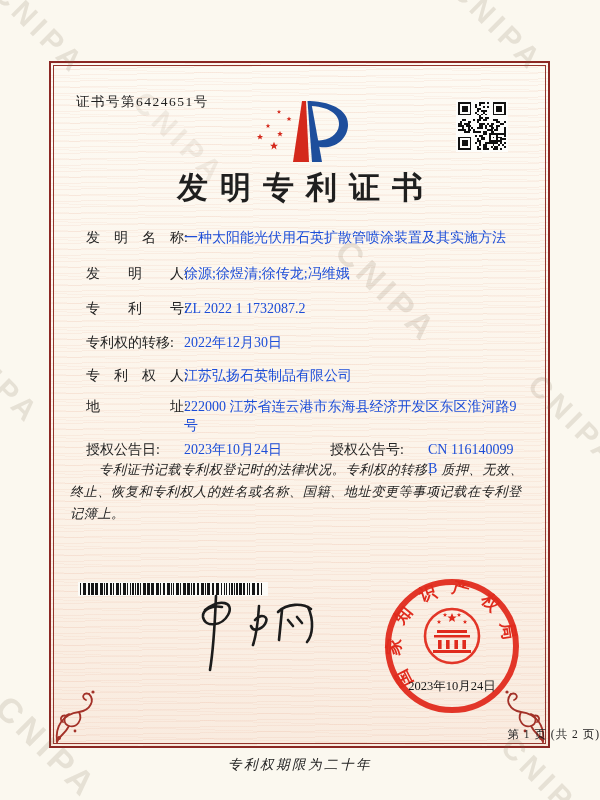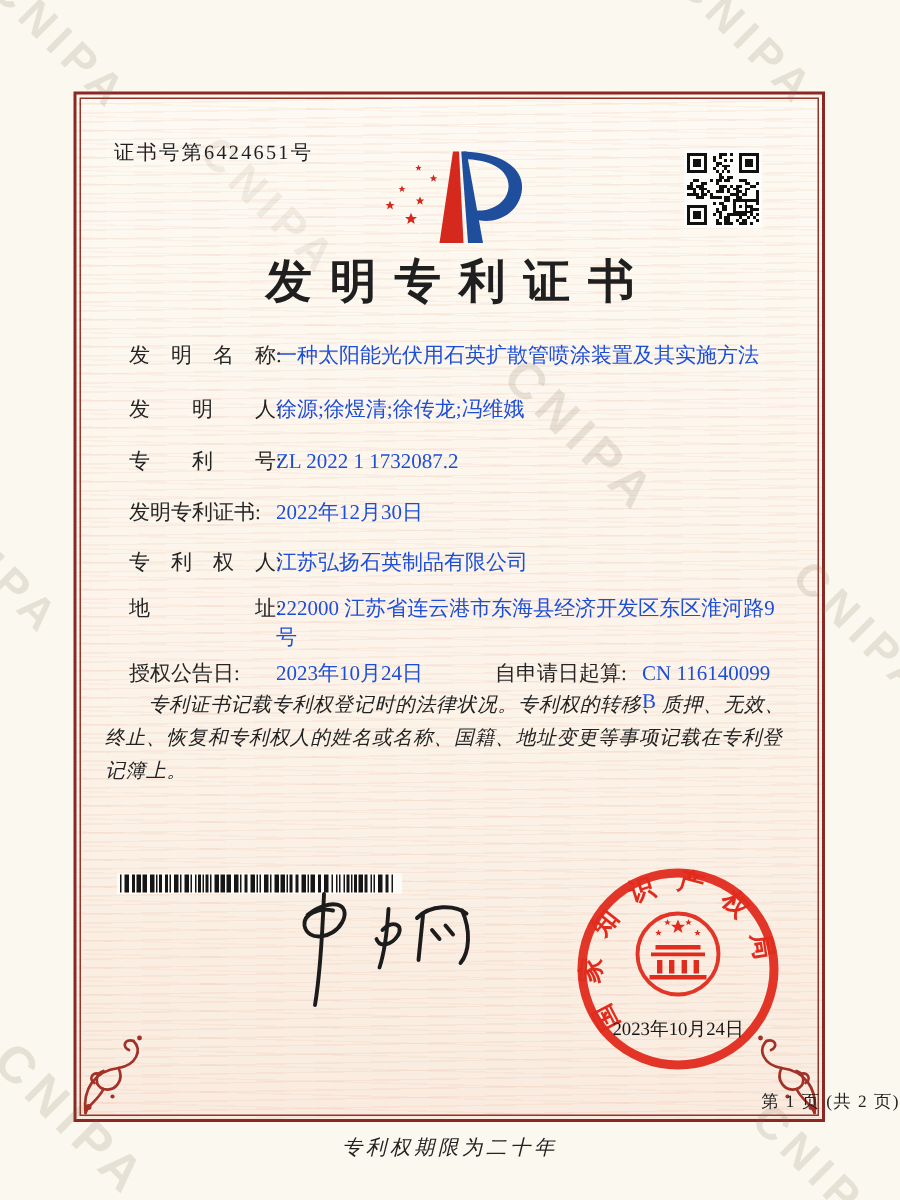--- a/index.html
+++ b/index.html
@@ -306,35 +306,35 @@
     </div>
     <div class="frow" style="margin-bottom:16px">
       <span class="flabel">发　　明　　人:</span>
       <span class="fvalue">徐源;徐煜清;徐传龙;冯维娥</span>
     </div>
     <div class="frow" style="margin-bottom:15px">
       <span class="flabel">专　　利　　号:</span>
       <span class="fvalue">ZL 2022 1 1732087.2</span>
     </div>
     <div class="frow" style="margin-bottom:14px">
-      <span class="flabel">发明专利证书:</span>
+      <span class="flabel">专利权的转移:</span>
       <span class="fvalue">2022年12月30日</span>
     </div>
     <div class="frow" style="margin-bottom:13px">
       <span class="flabel">专　利　权　人:</span>
       <span class="fvalue">江苏弘扬石英制品有限公司</span>
     </div>
     <div class="frow" style="margin-bottom:5px">
       <span class="flabel">地　　　　　址:</span>
       <span class="fvalue addr">222000 江苏省连云港市东海县经济开发区东区淮河路9号</span>
     </div>
     <div class="frow grant">
       <span class="flabel">授权公告日:</span>
       <span class="fvalue fvalue1">2023年10月24日</span>
-      <span class="flabel flabel2">自申请日起算:</span>
+      <span class="flabel flabel2">授权公告号:</span>
       <span class="fvalue">CN 116140099 B</span>
     </div>
   </div>
 
   <div class="legal">
     <p>专利证书记载专利权登记时的法律状况。专利权的转移、质押、无效、终止、恢复和专利权人的姓名或名称、国籍、地址变更等事项记载在专利登记簿上。</p>
   </div>
 
   <div id="barcode" class="barcode"><span style="width: 1px; margin-right: 2px;"></span><span style="width: 3px; margin-right: 2px;"></span><span style="width: 2px; margin-right: 1px;"></span><span style="width: 3px; margin-right: 1px;"></span><span style="width: 3px; margin-right: 2px;"></span><span style="width: 3px; margin-right: 1px;"></span><span style="width: 1px; margin-right: 1px;"></span><span style="width: 2px; margin-right: 2px;"></span><span style="width: 2px; margin-right: 1px;"></span><span style="width: 1px; margin-right: 2px;"></span><span style="width: 3px; margin-right: 1px;"></span><span style="width: 1px; margin-right: 2px;"></span><span style="width: 3px; margin-right: 1px;"></span><span style="width: 1px; margin-right: 2px;"></span><span style="width: 1px; margin-right: 1px;"></span><span style="width: 2px; margin-right: 1px;"></span><span style="width: 1px; margin-right: 1px;"></span><span style="width: 2px; margin-right: 1px;"></span><span style="width: 1px; margin-right: 2px;"></span><span style="width: 3px; margin-right: 1px;"></span><span style="width: 3px; margin-right: 1px;"></span><span style="width: 3px; margin-right: 2px;"></span><span style="width: 3px; margin-right: 1px;"></span><span style="width: 1px; margin-right: 2px;"></span><span style="width: 2px; margin-right: 2px;"></span><span style="width: 3px; margin-right: 1px;"></span><span style="width: 1px; margin-right: 1px;"></span><span style="width: 1px; margin-right: 2px;"></span><span style="width: 3px; margin-right: 1px;"></span><span style="width: 1px; margin-right: 2px;"></span><span style="width: 3px; margin-right: 1px;"></span><span style="width: 3px; margin-right: 1px;"></span><span style="width: 1px; margin-right: 1px;"></span><span style="width: 2px; margin-right: 2px;"></span><span style="width: 2px; margin-right: 2px;"></span><span style="width: 3px; margin-right: 1px;"></span><span style="width: 1px; margin-right: 1px;"></span><span style="width: 3px; margin-right: 2px;"></span><span style="width: 2px; margin-right: 2px;"></span><span style="width: 3px; margin-right: 2px;"></span><span style="width: 1px; margin-right: 2px;"></span><span style="width: 1px; margin-right: 1px;"></span><span style="width: 1px; margin-right: 2px;"></span><span style="width: 1px; margin-right: 1px;"></span><span style="width: 2px; margin-right: 1px;"></span><span style="width: 1px; margin-right: 1px;"></span><span style="width: 2px; margin-right: 1px;"></span><span style="width: 3px; margin-right: 1px;"></span><span style="width: 2px; margin-right: 2px;"></span><span style="width: 1px; margin-right: 1px;"></span><span style="width: 1px; margin-right: 2px;"></span><span style="width: 3px; margin-right: 2px;"></span><span style="width: 2px; margin-right: 2px;"></span><span style="width: 1px; margin-right: 1px;"></span></div>
 

